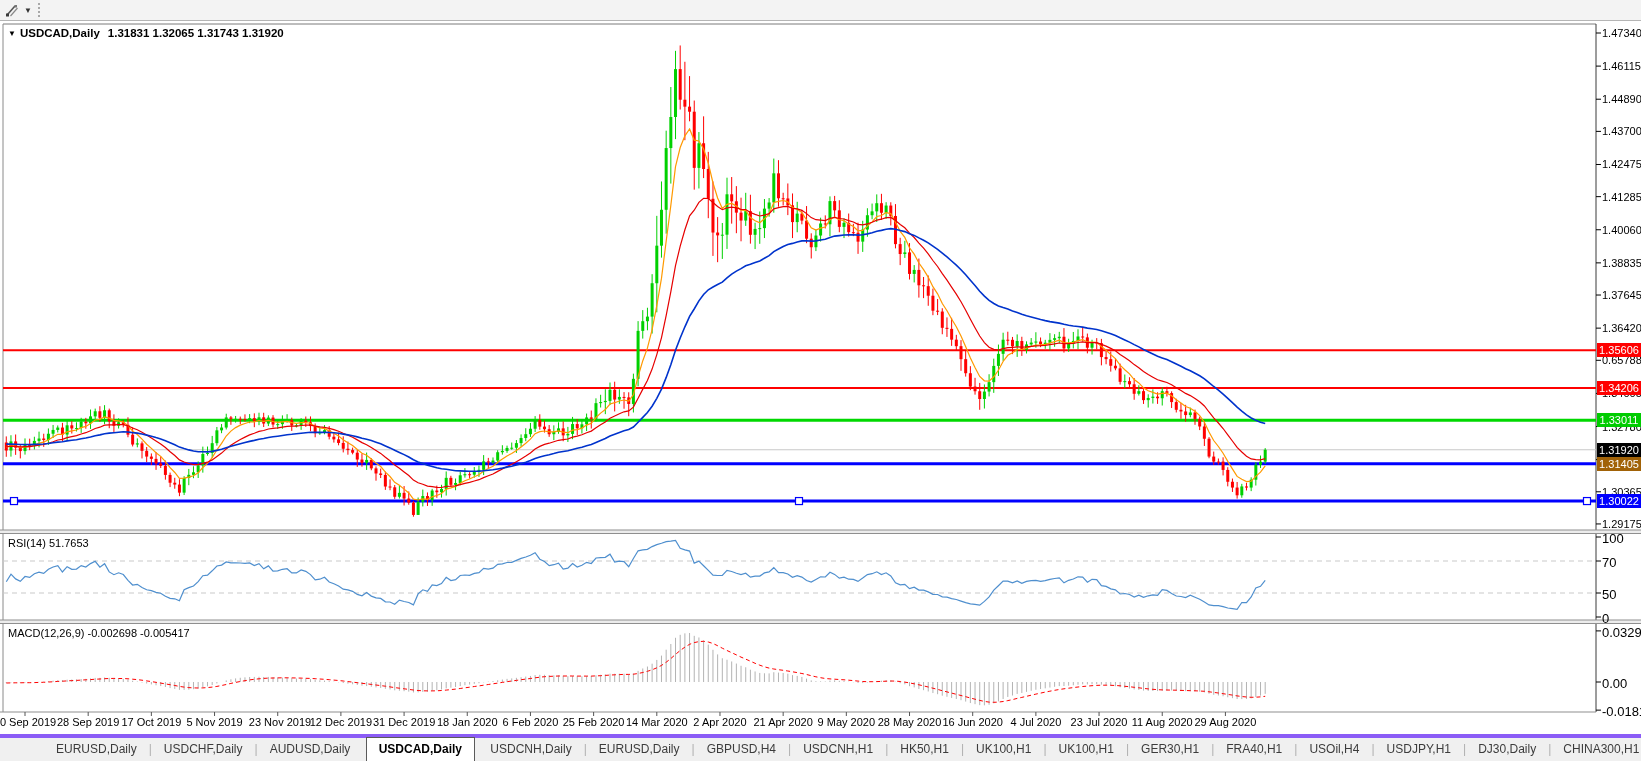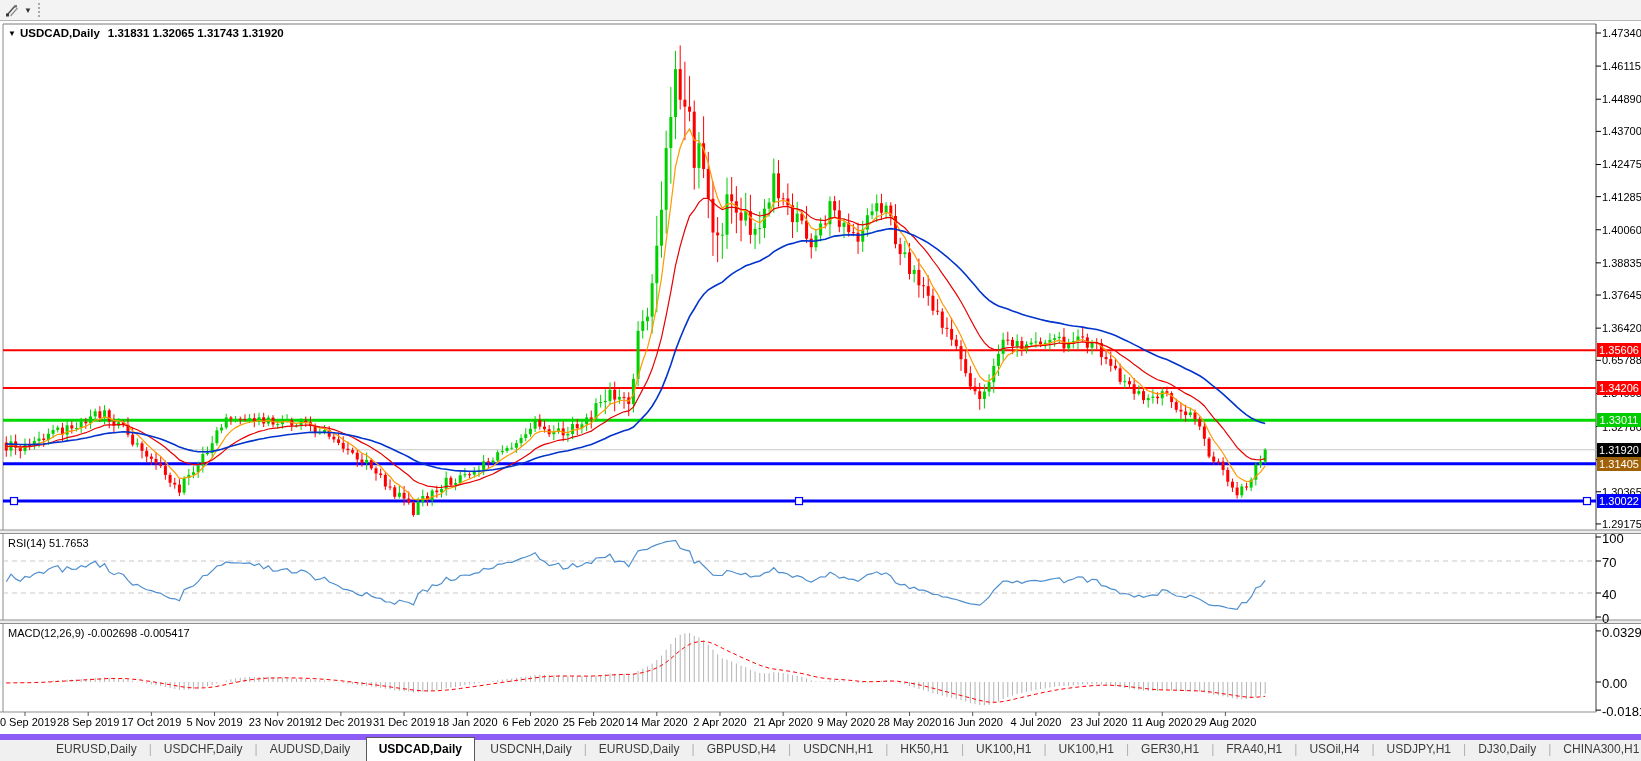--- a/index.html
+++ b/index.html
@@ -45,21 +45,21 @@
     position:absolute; left:1597px; width:44px; height:14px; z-index:4;
     font-size:11px; line-height:14px; color:#fff; text-align:center; white-space:nowrap;
   }
   .date-label {
     position:absolute; top:716px; width:70px; margin-left:-35px; z-index:3;
     font-size:11px; color:#000; text-align:center; white-space:nowrap;
   }
   
   .tabbar {
     position:absolute; left:0; bottom:0; width:1641px; height:27px;
-    background:#f0f0f0; border-top:6px solid #8b5cf6;
+    background:#f0f0f0; border-top:4px solid #8b5cf6;
     display:flex; align-items:flex-end; z-index:6; padding-left:44px;
   }
   .tab {
     font-size:12px; color:#3c3c3c; height:22px; line-height:21px;
     padding:0 12px; cursor:default; white-space:nowrap;
   }
   .tab.active {
     background:#ffffff; border:1px solid #5a5a5a; border-bottom:none;
     color:#000; font-weight:bold; height:24px; line-height:22px;
   }
@@ -997,21 +997,21 @@
       <div class="axis-label" style="top: 289.027px;">1.37645</div>
       <div class="axis-label" style="top: 322.135px;">1.36420</div>
       <div class="axis-label" style="top: 354.297px;">0.65788</div>
       <div class="axis-label" style="top: 387.405px;">1.34005</div>
       <div class="axis-label" style="top: 420.514px;">1.32780</div>
       <div class="axis-label" style="top: 453.622px;">1.31555</div>
       <div class="axis-label" style="top: 485.784px;">1.30365</div>
       <div class="axis-label" style="top: 517.946px;">1.29175</div>
       <div class="scale-label" style="top: 531px;">100</div>
       <div class="scale-label" style="top: 555px;">70</div>
-      <div class="scale-label" style="top: 587px;">40</div>
+      <div class="scale-label" style="top: 587px;">50</div>
       <div class="scale-label" style="top: 611px;">0</div>
       <div class="scale-label" style="top: 624.893px;">0.032972</div>
       <div class="scale-label" style="top: 676px;">0.00</div>
       <div class="scale-label" style="top: 704.139px;">-0.018154</div>
       <div class="axis-box" style="top: 343.135px; background: rgb(255, 0, 0);">1.35606</div>
       <div class="axis-box" style="top: 380.973px; background: rgb(255, 0, 0);">1.34206</div>
       <div class="axis-box" style="top: 413.27px; background: rgb(0, 204, 0);">1.33011</div>
       <div class="axis-box" style="top: 442.757px; background: rgb(0, 0, 0);">1.31920</div>
       <div class="axis-box" style="top: 456.676px; background: #a16207;">1.31405</div>
       <div class="axis-box" style="top: 494.054px; background: rgb(0, 0, 255);">1.30022</div>

